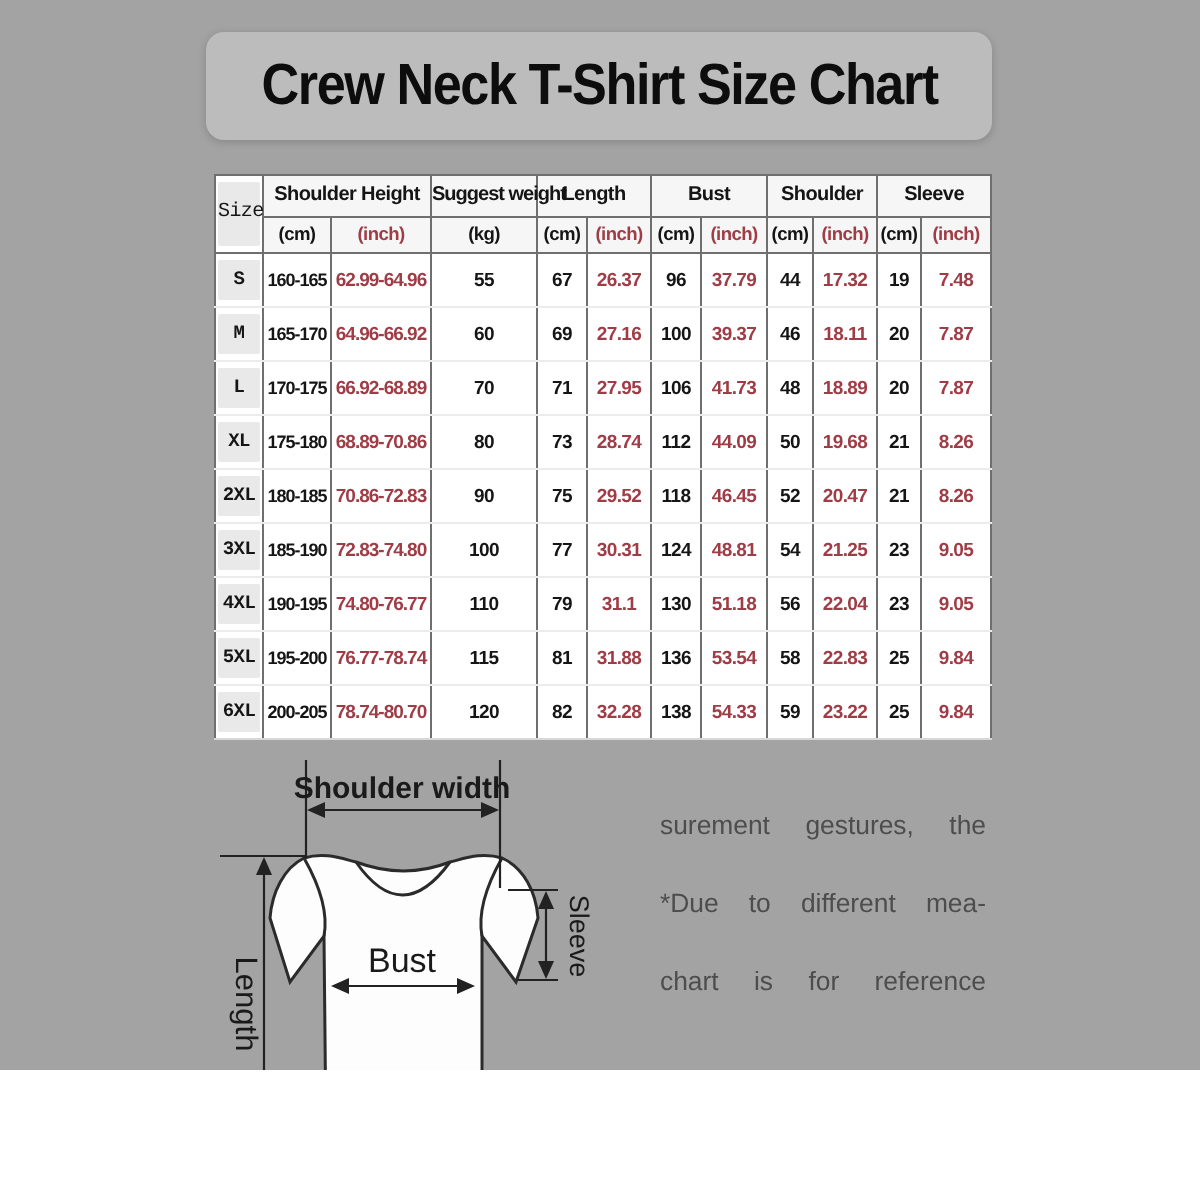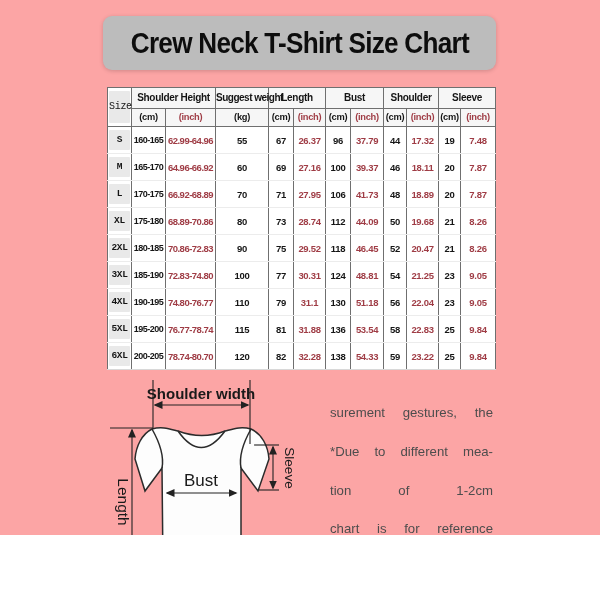--- a/index.html
+++ b/index.html
@@ -1,18 +1,18 @@
 <!DOCTYPE html>
 <html style="--title-bar-bg: #bcbcbc; --inch-text: #9f3c45; --table-border: #6f6f6f; --size-chip-bg: #e9e9e9; --note-text: #4d4d4d; --diagram-stroke: #2b2b2b;"><head>
 <meta charset="utf-8">
 <style>
   html,body { margin:0; padding:0; }
   #canvas {
     position:relative; width:600px; height:535px; overflow:hidden;
-    background:#fca5a5;
+    background:#a3a3a3;
     font-family:"Liberation Sans","DejaVu Sans",sans-serif;
     color:#151515;
   }
   
   .title-bar {
     position:absolute; left:103px; top:16px; width:393px; height:54px;
     background:var(--title-bar-bg,#bcbcbc); border-radius:9px;
     display:flex; align-items:center; justify-content:center;
     box-shadow:0 1px 4px rgba(0,0,0,.18);
   }
@@ -301,18 +301,17 @@
 
     <line class="thin" x1="20" y1="56" x2="63" y2="56"></line>
     <line class="thin" x1="21" y1="205" x2="181" y2="205"></line>
     <line class="thin" x1="42" y1="58" x2="42" y2="203" marker-start="url(#ah)" marker-end="url(#ah)"></line>
     <text text-anchor="middle" font-size="15.5" x="28" y="130" transform="rotate(90 28 130)">Length</text>
   </svg>
 
   <div class="note">
     <div class="nline">surement gestures, the</div>
     <div class="nline">*Due to different mea-</div>
-    <div class="nline">tion of 1-2cm</div>
     <div class="nline">chart is for reference</div>
 
   </div>
 
 </div>
 
 </body></html>

